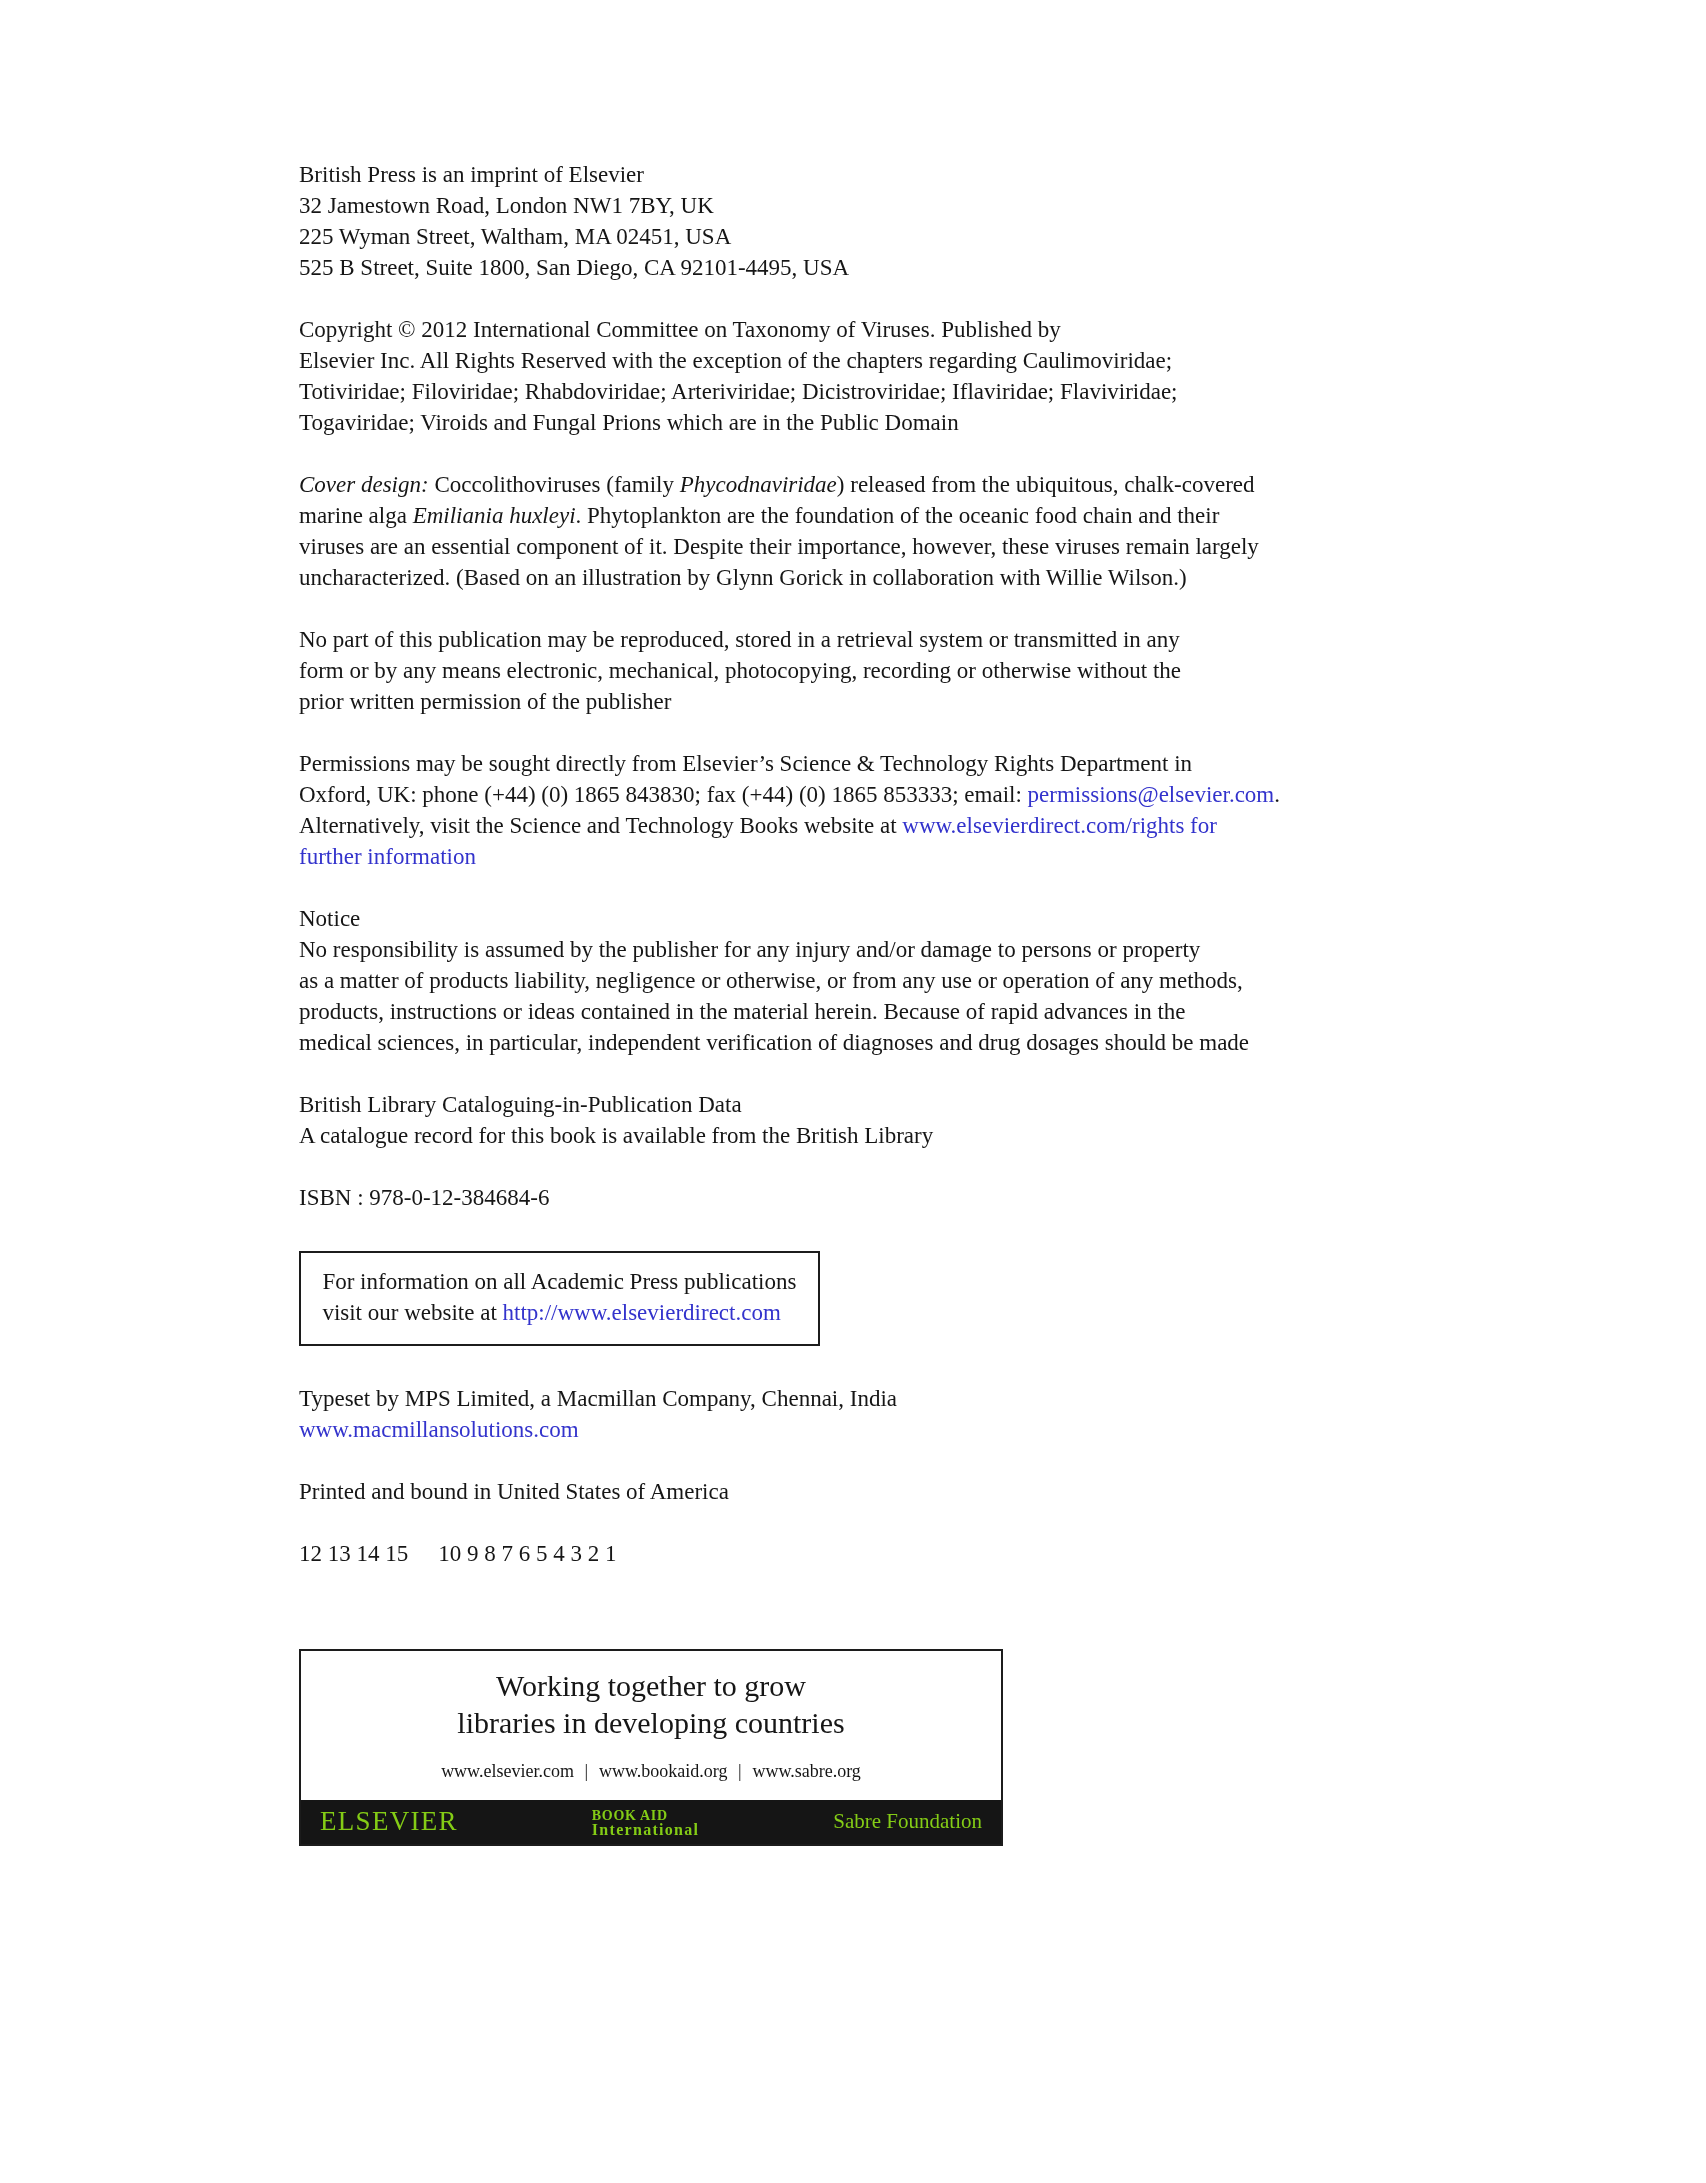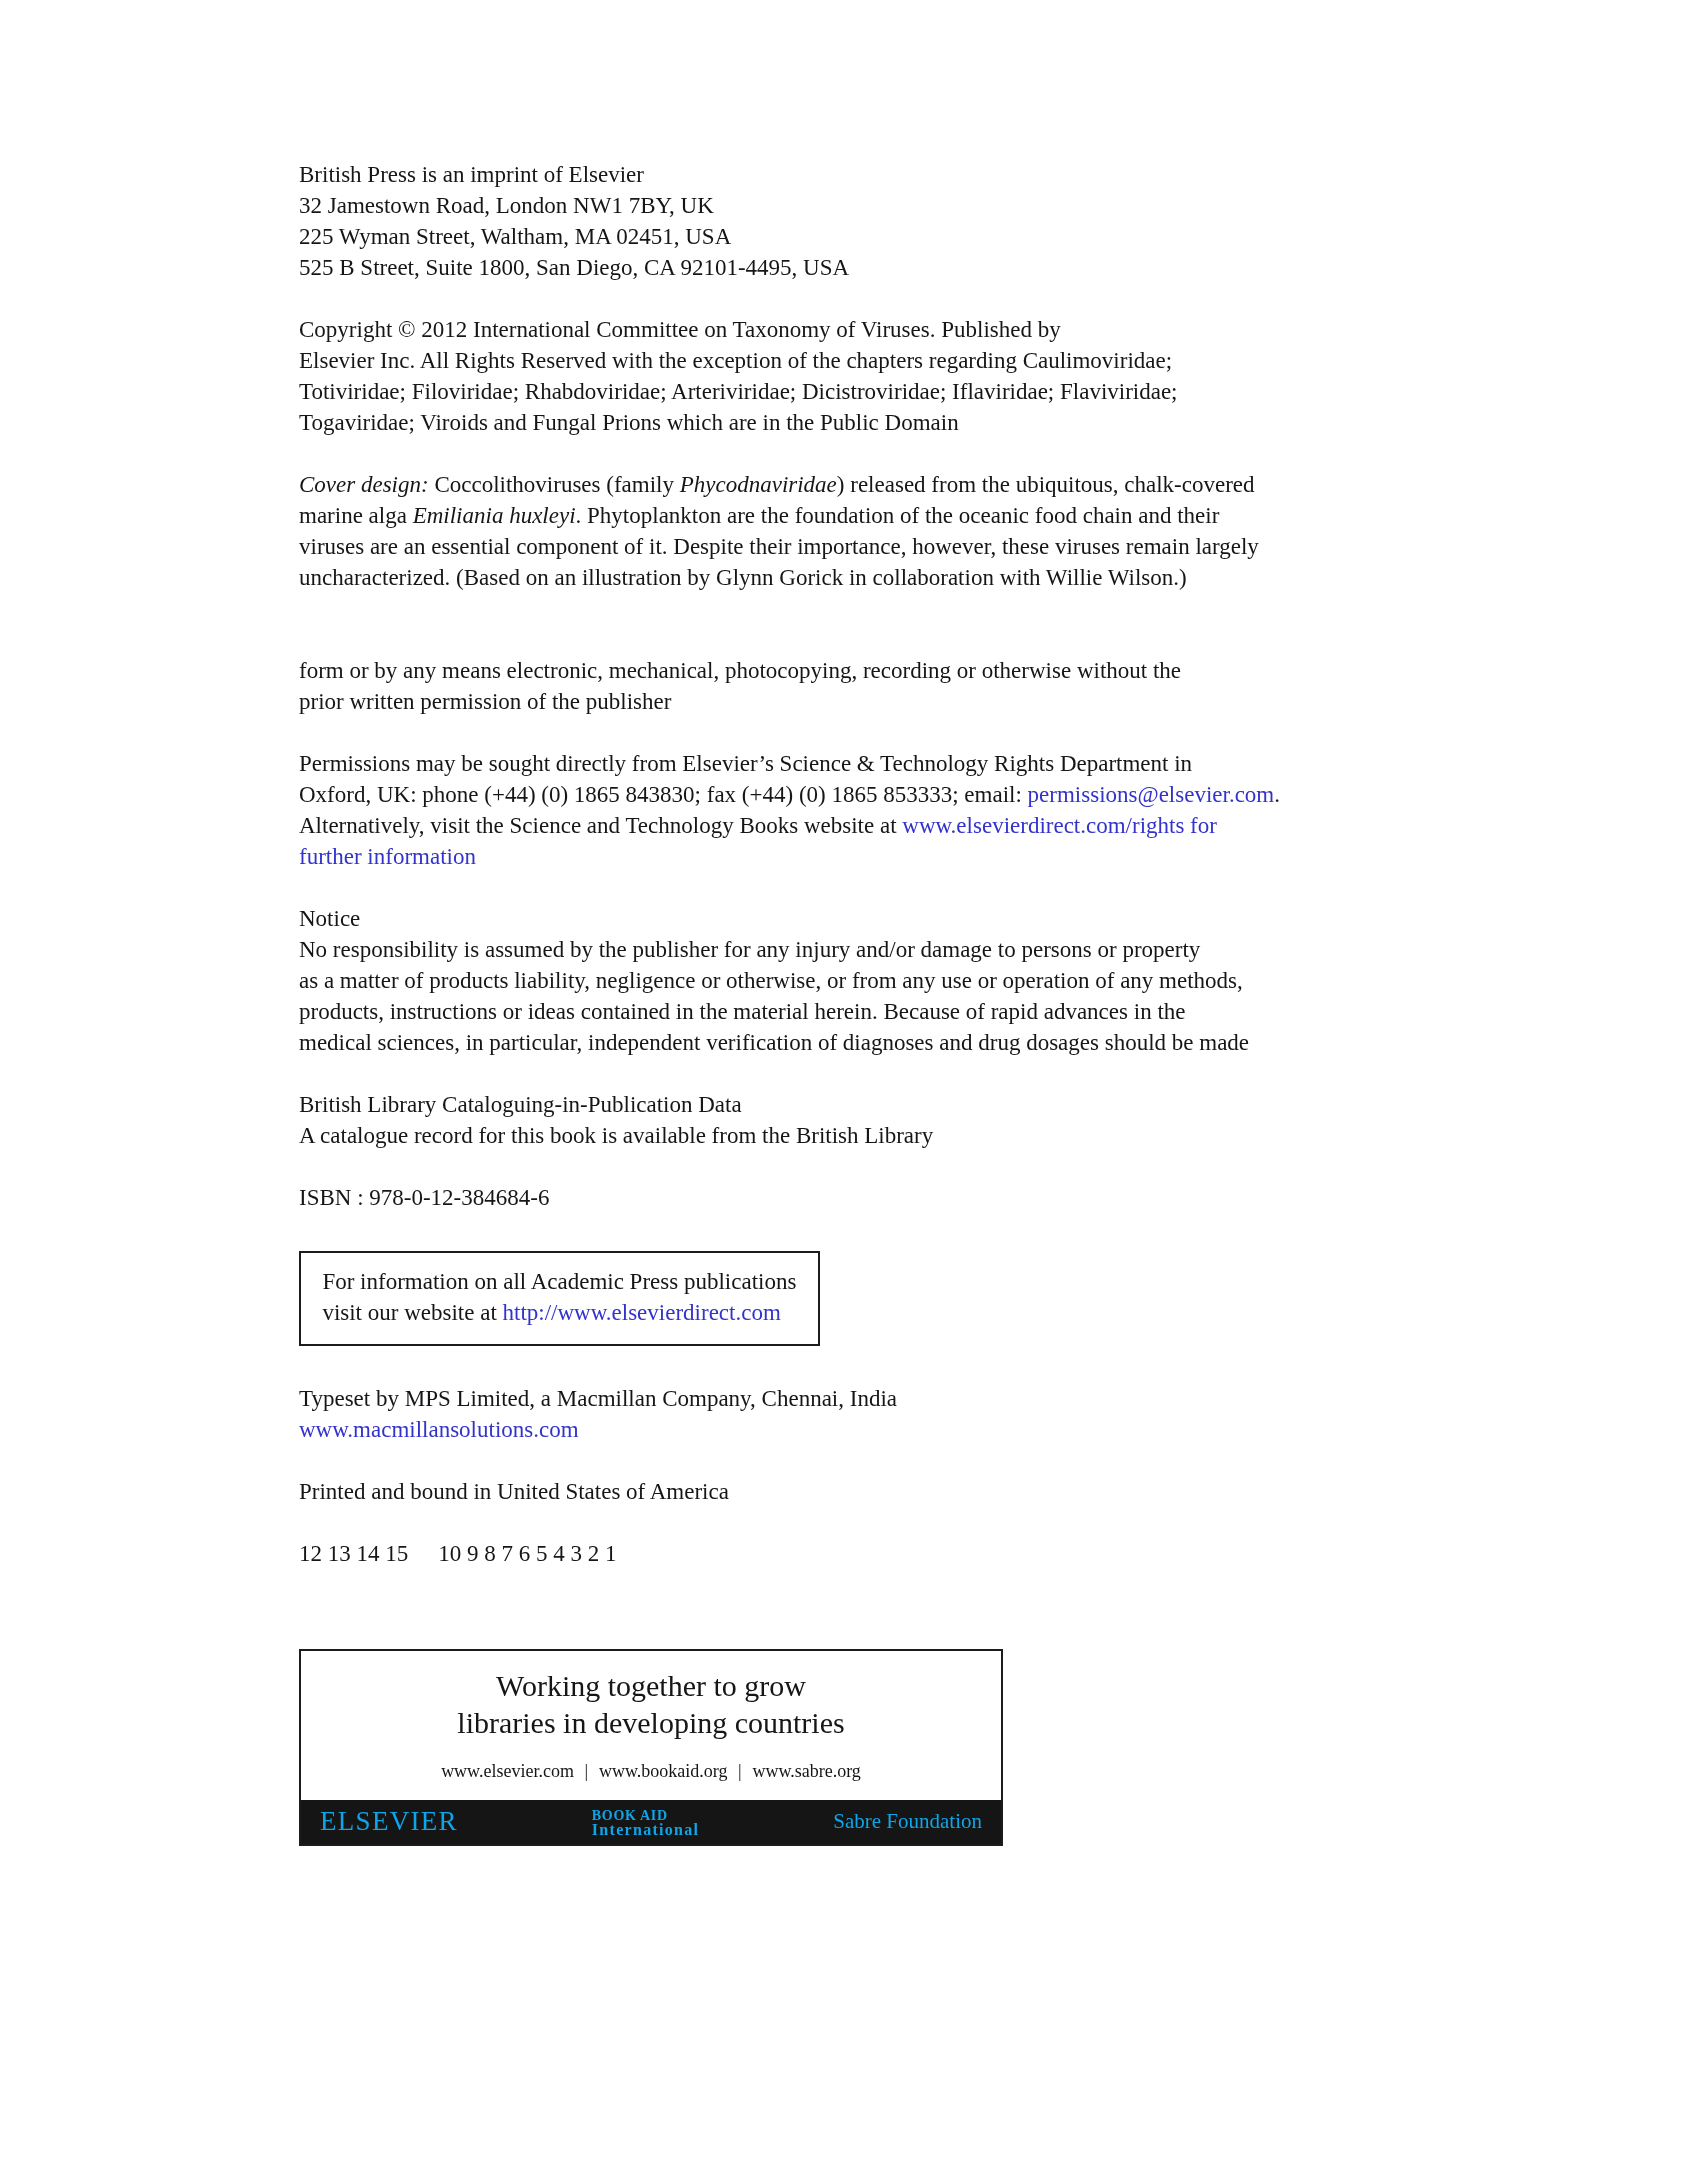--- a/index.html
+++ b/index.html
@@ -39,21 +39,21 @@
     padding-top: 16px;
   }
   .banner-links {
     font-size: 18px;
     line-height: 23px;
     padding: 19px 0 17.4px 0;
   }
   .banner-links .sep { margin: 0 10.7px; }
   .banner-bar {
     background: #151515;
-    color: #0ea5e9;
+    color: #84cc16;
     display: flex;
     align-items: center;
     justify-content: space-between;
     padding: 5.4px 19px 6.7px 19px;
   }
   .logo-elsevier {
     font-size: 27px;
     letter-spacing: 1.3px;
   }
   .logo-bookaid { text-align: left; }
@@ -75,21 +75,21 @@
 </style>
 </head>
 <body>
 
 <div class="page">
 
   <div id="blocks-a">
       <p class="block"><span>British Press is an imprint of Elsevier</span><br><span>32 Jamestown Road, London NW1 7BY, UK</span><br><span>225 Wyman Street, Waltham, MA 02451, USA</span><br><span>525 B Street, Suite 1800, San Diego, CA 92101-4495, USA</span></p>
       <p class="block"><span>Copyright © 2012 International Committee on Taxonomy of Viruses. Published by</span><br><span>Elsevier Inc. All Rights Reserved with the exception of the chapters regarding Caulimoviridae;</span><br><span>Totiviridae; Filoviridae; Rhabdoviridae; Arteriviridae; Dicistroviridae; Iflaviridae; Flaviviridae;</span><br><span>Togaviridae; Viroids and Fungal Prions which are in the Public Domain</span></p>
       <p class="block"><span class="it">Cover design: </span><span>Coccolithoviruses (family </span><span class="it">Phycodnaviridae</span><span>) released from the ubiquitous, chalk-covered</span><br><span>marine alga </span><span class="it">Emiliania huxleyi</span><span>. Phytoplankton are the foundation of the oceanic food chain and their</span><br><span>viruses are an essential component of it. Despite their importance, however, these viruses remain largely</span><br><span>uncharacterized. (Based on an illustration by Glynn Gorick in collaboration with Willie Wilson.)</span></p>
-      <p class="block"><br><span>form or by any means electronic, mechanical, photocopying, recording or otherwise without the</span><br><span>prior written permission of the publisher</span></p>
+      <p class="block"><span>No part of this publication may be reproduced, stored in a retrieval system or transmitted in any</span><br><span>form or by any means electronic, mechanical, photocopying, recording or otherwise without the</span><br><span>prior written permission of the publisher</span></p>
       <p class="block"><span>Permissions may be sought directly from Elsevier’s Science &amp; Technology Rights Department in</span><br><span>Oxford, UK: phone (+44) (0) 1865 843830; fax (+44) (0) 1865 853333; email: </span><span class="lnk">permissions@elsevier.com</span><span>.</span><br><span>Alternatively, visit the Science and Technology Books website at </span><span class="lnk">www.elsevierdirect.com/rights for</span><br><span class="lnk">further information</span></p>
       <p class="block"><span class="bd">Notice</span><br><span>No responsibility is assumed by the publisher for any injury and/or damage to persons or property</span><br><span>as a matter of products liability, negligence or otherwise, or from any use or operation of any methods,</span><br><span>products, instructions or ideas contained in the material herein. Because of rapid advances in the</span><br><span>medical sciences, in particular, independent verification of diagnoses and drug dosages should be made</span></p>
       <p class="block"><span class="bd">British Library Cataloguing-in-Publication Data</span><br><span>A catalogue record for this book is available from the British Library</span></p>
       <p class="block"><span>ISBN : 978-0-12-384684-6</span></p>
     </div>
 
   <div class="info-box">
     <span>For information on all Academic Press publications</span><br>
     <span>visit our website at </span><span class="lnk">http://www.elsevierdirect.com</span>
   </div>

